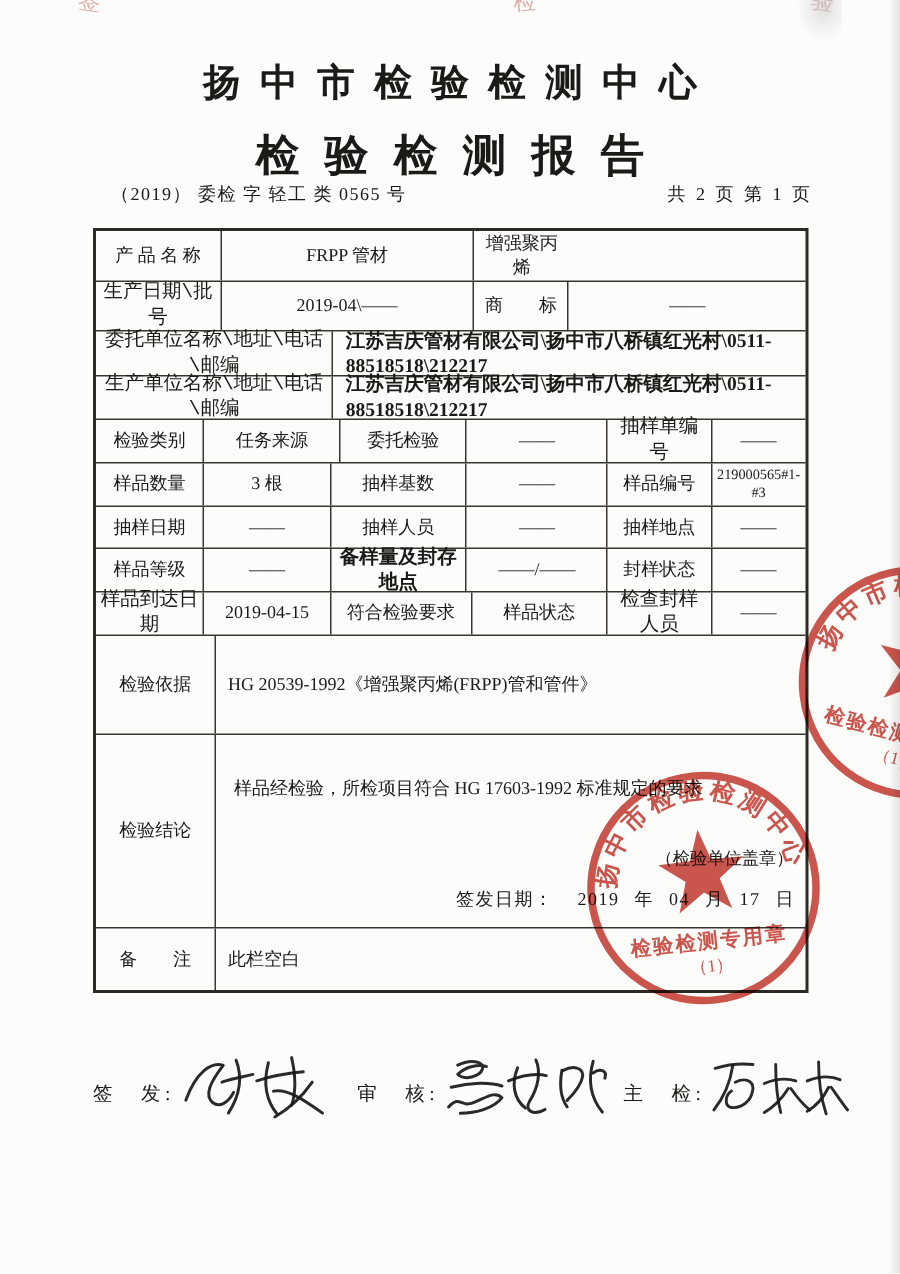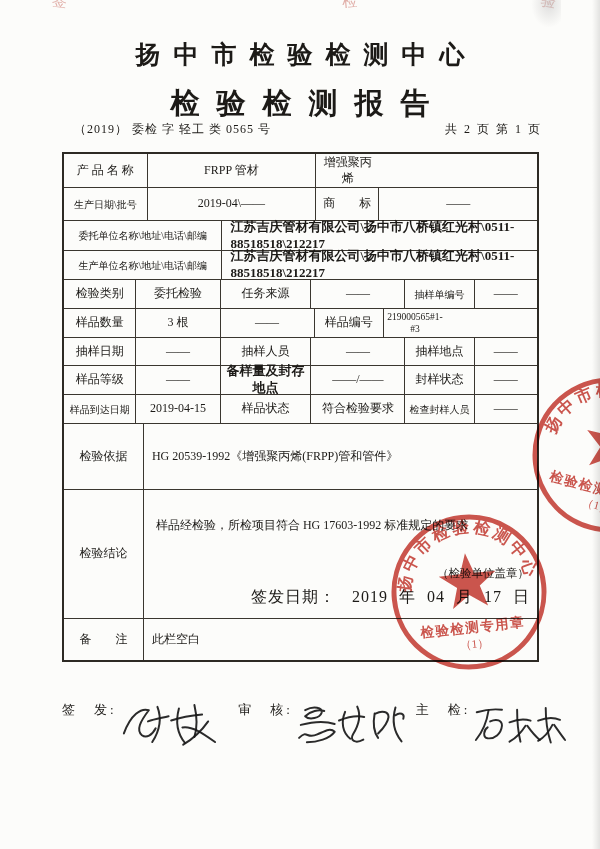--- a/index.html
+++ b/index.html
@@ -27,31 +27,31 @@
   .cell{border-right:1px solid #3a362f;box-sizing:border-box;display:flex;align-items:center;
         justify-content:center;text-align:center;font-size:12px;line-height:1.3;padding:1px 3px;}
   .cell:last-child{border-right:none;}
   .h34{height:34px}.h33{height:33px}.h30{height:30px}.h29{height:29px}.h28{height:28px}
   .h66{height:66px}.h129{height:129px}.h41{height:41px}
   .wA1{width:17.7%}.wA2{width:35.6%}.wA3{width:13.4%}.wA4{width:33.3%}
   .wB1{width:33.5%}.wB2{width:66.5%}
   .wC1{width:15.3%}.wC2{width:17.8%}.wC3{width:19.2%}.wC4{width:19.9%}.wC5{width:14.6%}.wC6{width:13.2%}
   .wD1{width:16.9%}.wD2{width:83.1%}
   .left{justify-content:flex-start;text-align:left;padding-left:8px;}
-  .sm{font-size:10px;}
+  .sm{font-size:13px;font-family:Liberation Mono, monospace;}
   .tiny{font-size:13px;letter-spacing:0;font-weight:bold;}
   .num{font-size:9.5px;letter-spacing:0;}
   .concl{position:relative;display:block;padding:0;}
   .concl-text{position:absolute;top:28px;left:12px;right:8px;text-align:left;font-size:12px;}
   .seal-note{position:absolute;top:76px;right:8px;font-size:11.5px;margin-left:32px;}
-  .issue-line{position:absolute;bottom:10px;right:7px;font-size:16px;letter-spacing:1px;}
+  .issue-line{position:absolute;bottom:10px;right:7px;font-size:12px;letter-spacing:1px;}
   .issue-line .date{margin-left:16px;word-spacing:6px;}
 
   .sigrow{position:absolute;top:698px;left:62px;width:505px;display:flex;align-items:flex-start;}
-  .siglabel{font-size:13px;letter-spacing:3px;margin-top:3px;white-space:nowrap;text-align:center;}
+  .siglabel{font-size:13px;letter-spacing:3px;margin-top:22px;white-space:nowrap;text-align:center;}
   .sig{margin-top:-3px;}
   .sig path{fill:none;stroke:#181818;stroke-width:2.3;stroke-linecap:round;stroke-linejoin:round;opacity:.92;}
 
   .stamp{position:absolute;mix-blend-mode:multiply;opacity:.86;}
   .stamp-main{left:384px;top:507px;transform:rotate(-6deg);}
   .stamp-edge{left:525px;top:370px;transform:rotate(15deg);}
 </style>
 </head>
 <body>
 
@@ -83,29 +83,30 @@
     <div class="row h30">
       <div class="cell wB1 sm">委托单位名称\地址\电话\邮编</div>
       <div class="cell wB2 left tiny">江苏吉庆管材有限公司\扬中市八桥镇红光村\0511-88518518\212217</div>
     </div>
     <div class="row h29">
       <div class="cell wB1 sm">生产单位名称\地址\电话\邮编</div>
       <div class="cell wB2 left tiny">江苏吉庆管材有限公司\扬中市八桥镇红光村\0511-88518518\212217</div>
     </div>
     <div class="row h29">
       <div class="cell wC1">检验类别</div>
+      <div class="cell wC3">任务来源</div>
       <div class="cell wC2">委托检验</div>
-      <div class="cell wC3">任务来源</div>
       <div class="cell wC4">——</div>
       <div class="cell wC5 sm">抽样单编号</div>
       <div class="cell wC6">——</div>
     </div>
     <div class="row h29">
       <div class="cell wC1">样品数量</div>
       <div class="cell wC2">3 根</div>
+      <div class="cell wC3">抽样基数</div>
       <div class="cell wC4">——</div>
       <div class="cell wC5">样品编号</div>
       <div class="cell wC6 num">219000565#1-#3</div>
     </div>
     <div class="row h28">
       <div class="cell wC1">抽样日期</div>
       <div class="cell wC2">——</div>
       <div class="cell wC3">抽样人员</div>
       <div class="cell wC4">——</div>
       <div class="cell wC5">抽样地点</div>
@@ -115,22 +116,22 @@
       <div class="cell wC1">样品等级</div>
       <div class="cell wC2">——</div>
       <div class="cell wC3 tiny">备样量及封存地点</div>
       <div class="cell wC4">——/——</div>
       <div class="cell wC5">封样状态</div>
       <div class="cell wC6">——</div>
     </div>
     <div class="row h29">
       <div class="cell wC1 sm">样品到达日期</div>
       <div class="cell wC2">2019-04-15</div>
+      <div class="cell wC4">符合检验要求</div>
       <div class="cell wC3">样品状态</div>
-      <div class="cell wC4">符合检验要求</div>
       <div class="cell wC5 sm">检查封样人员</div>
       <div class="cell wC6">——</div>
     </div>
     <div class="row h66">
       <div class="cell wD1">检验依据</div>
       <div class="cell wD2 left">HG 20539-1992《增强聚丙烯(FRPP)管和管件》</div>
     </div>
     <div class="row h129">
       <div class="cell wD1">检验结论</div>
       <div class="cell wD2 concl">

